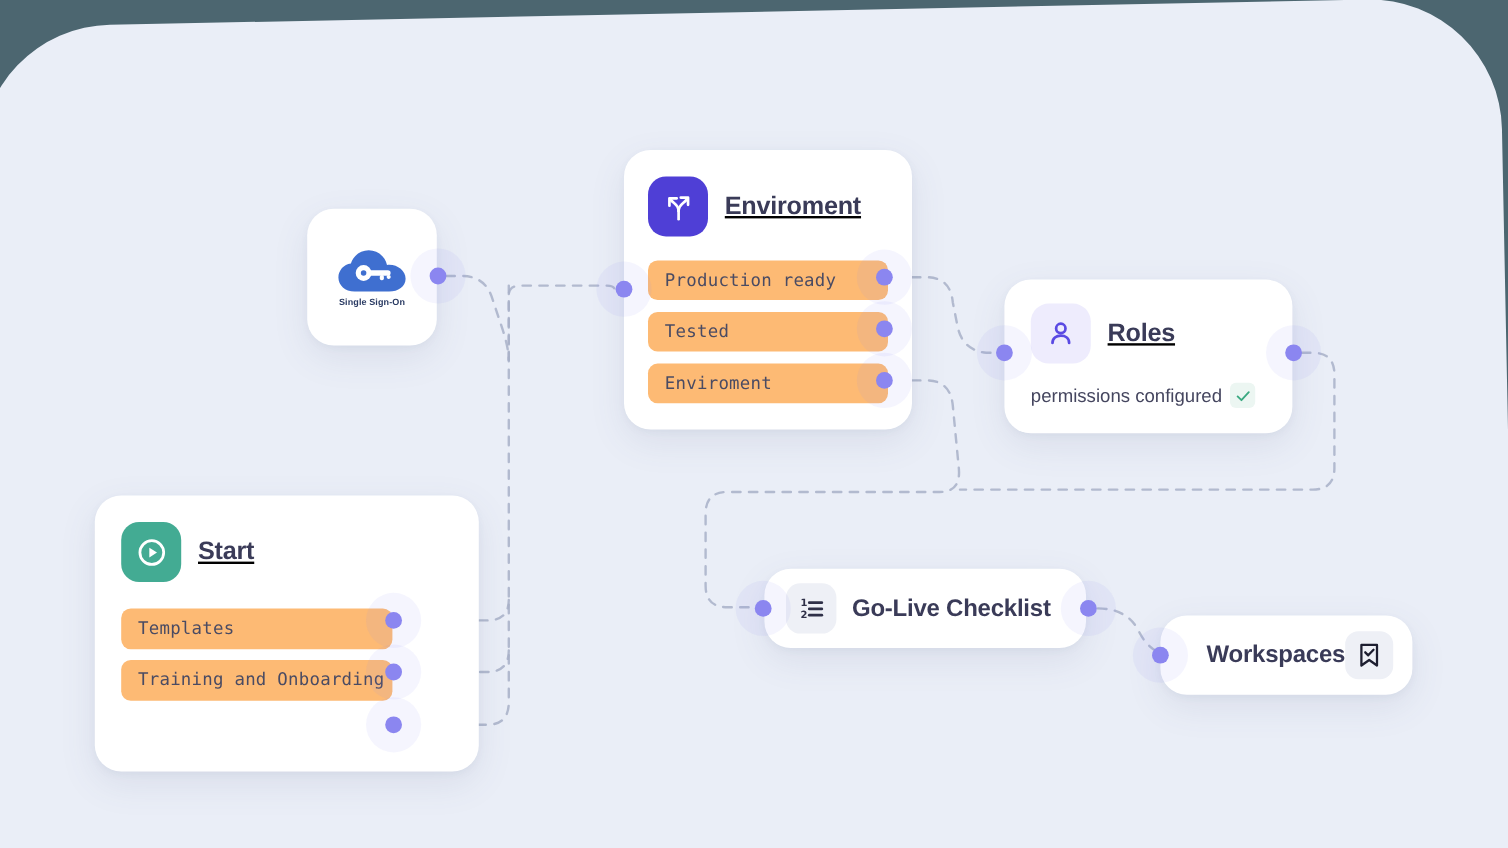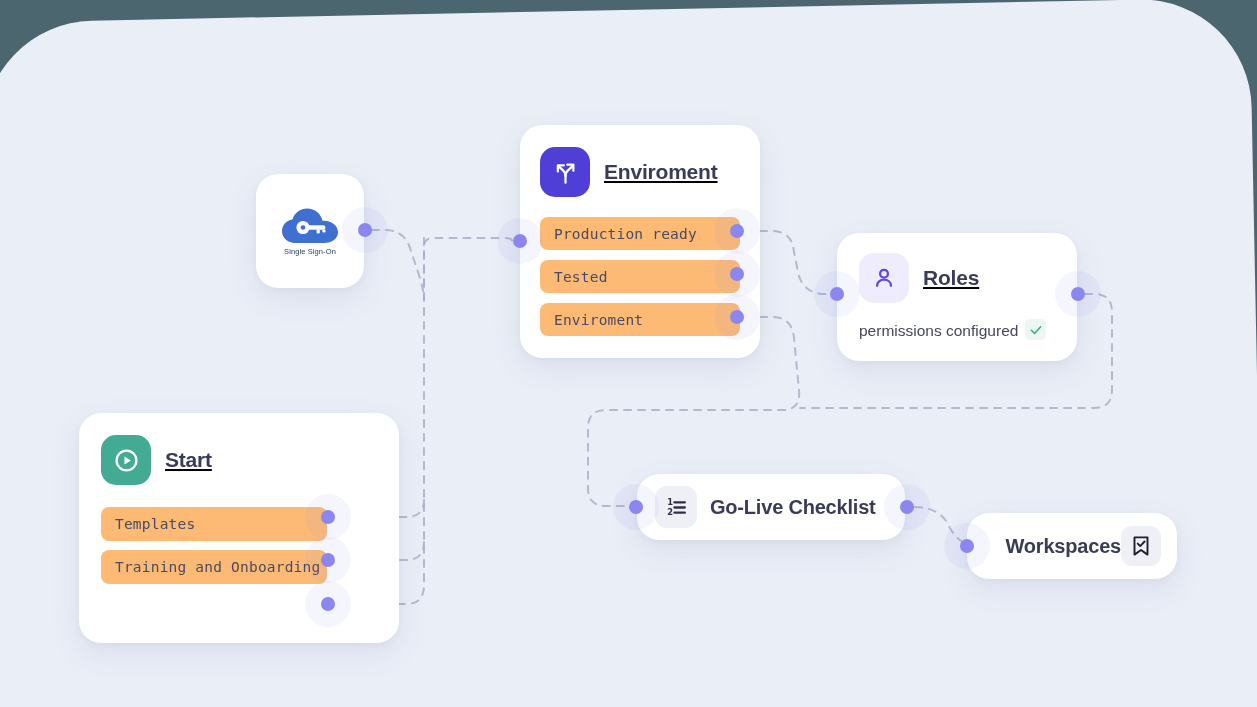--- a/index.html
+++ b/index.html
@@ -139,21 +139,21 @@
     width: 108px;
     height: 114px;
     display: flex;
     align-items: center;
     justify-content: center;
     flex-direction: column;
   }
   .sso-logo { display: flex; flex-direction: column; align-items: center; }
   .sso-label {
     font-size: 7.5px;
-    font-weight: 400;
+    font-weight: 700;
     color: #2a3b63;
     margin-top: 2px;
     letter-spacing: .1px;
   }
 
   
   #card-env {
     left: 520px;
     top: 125px;
     width: 240px;

